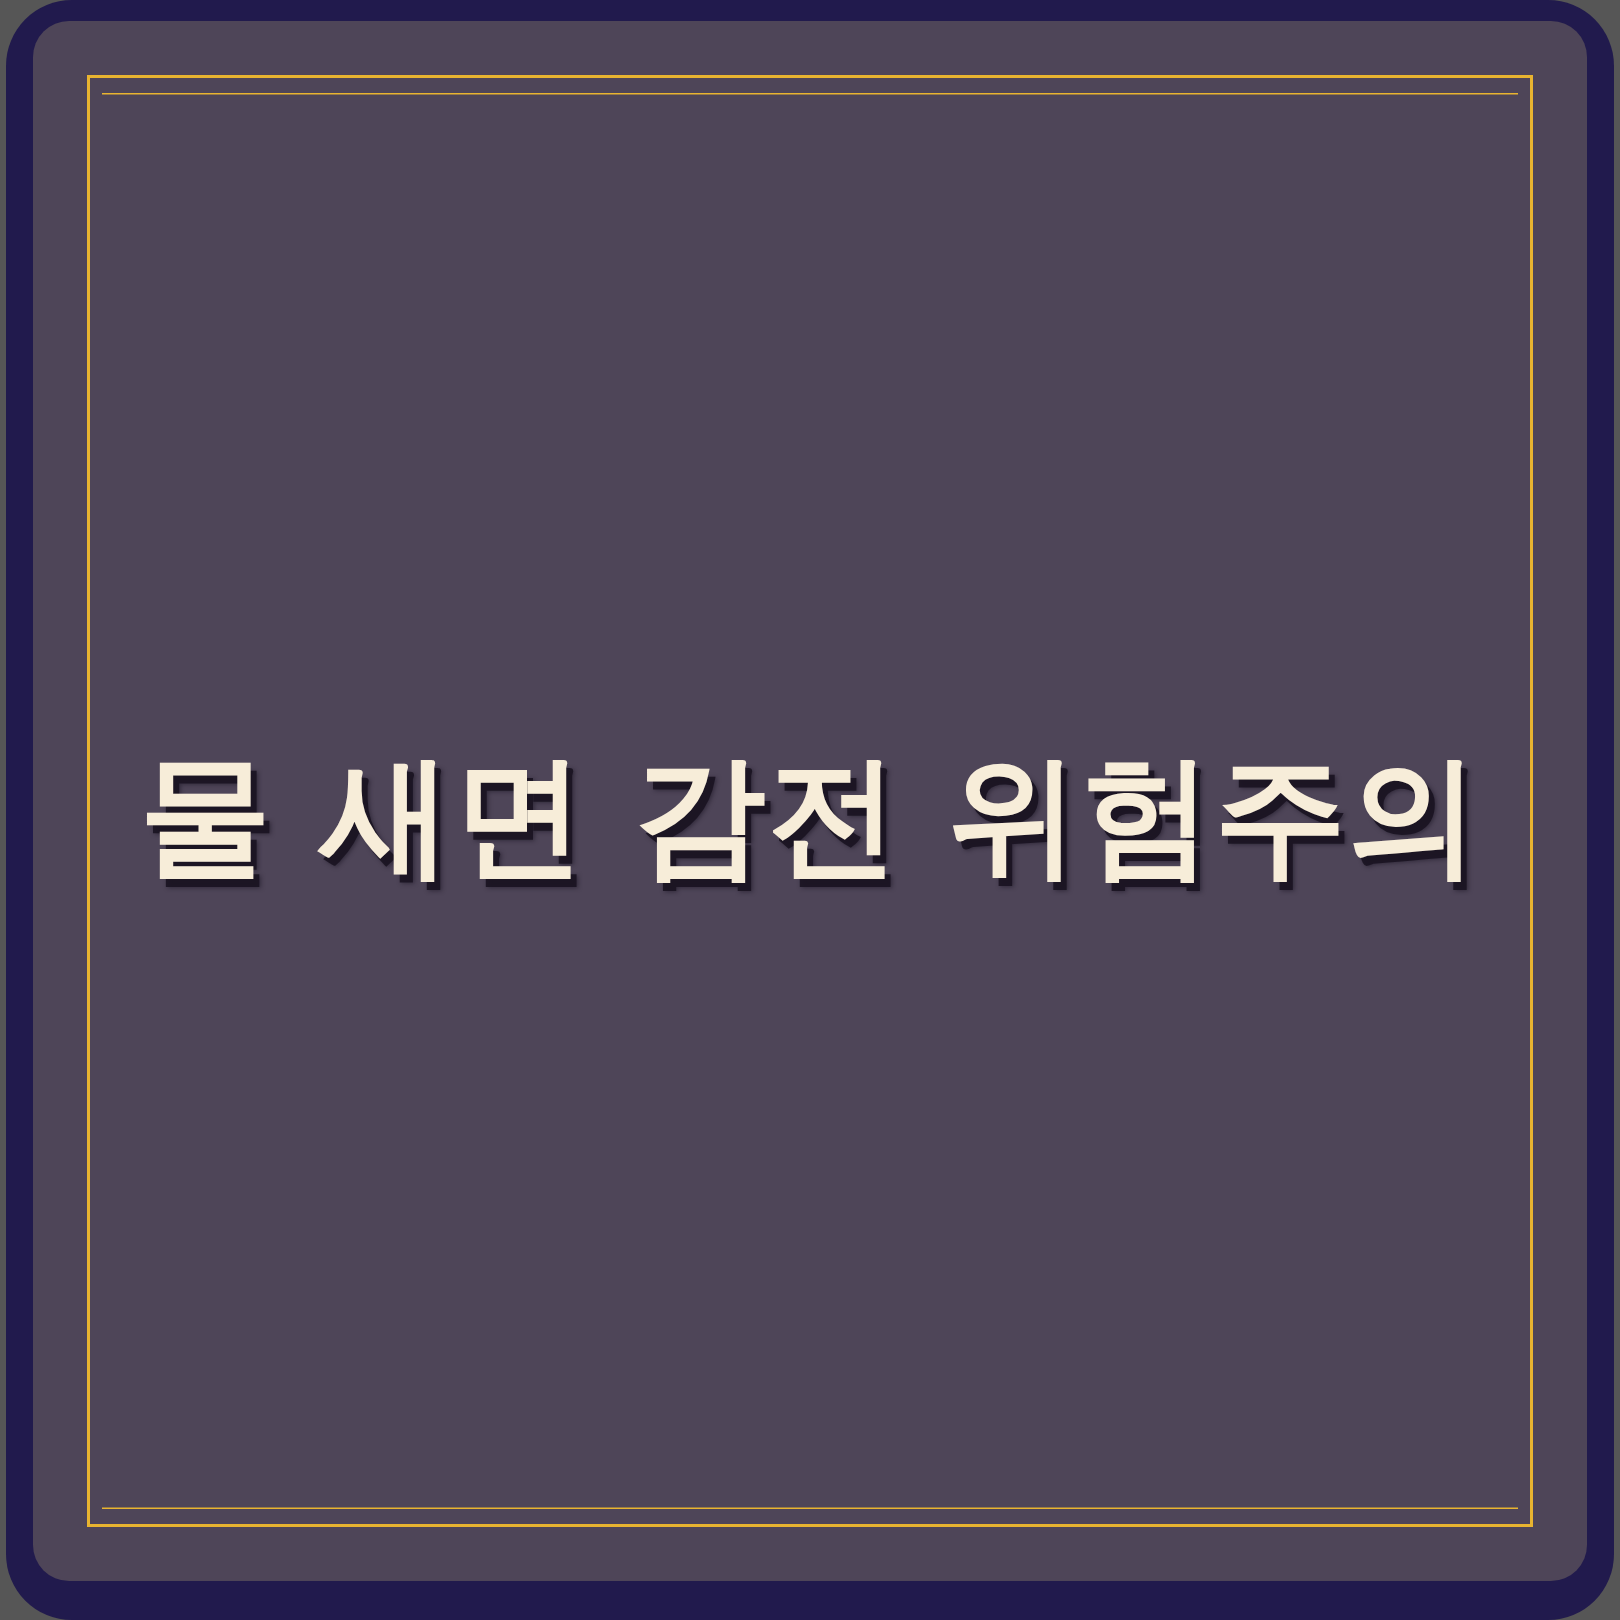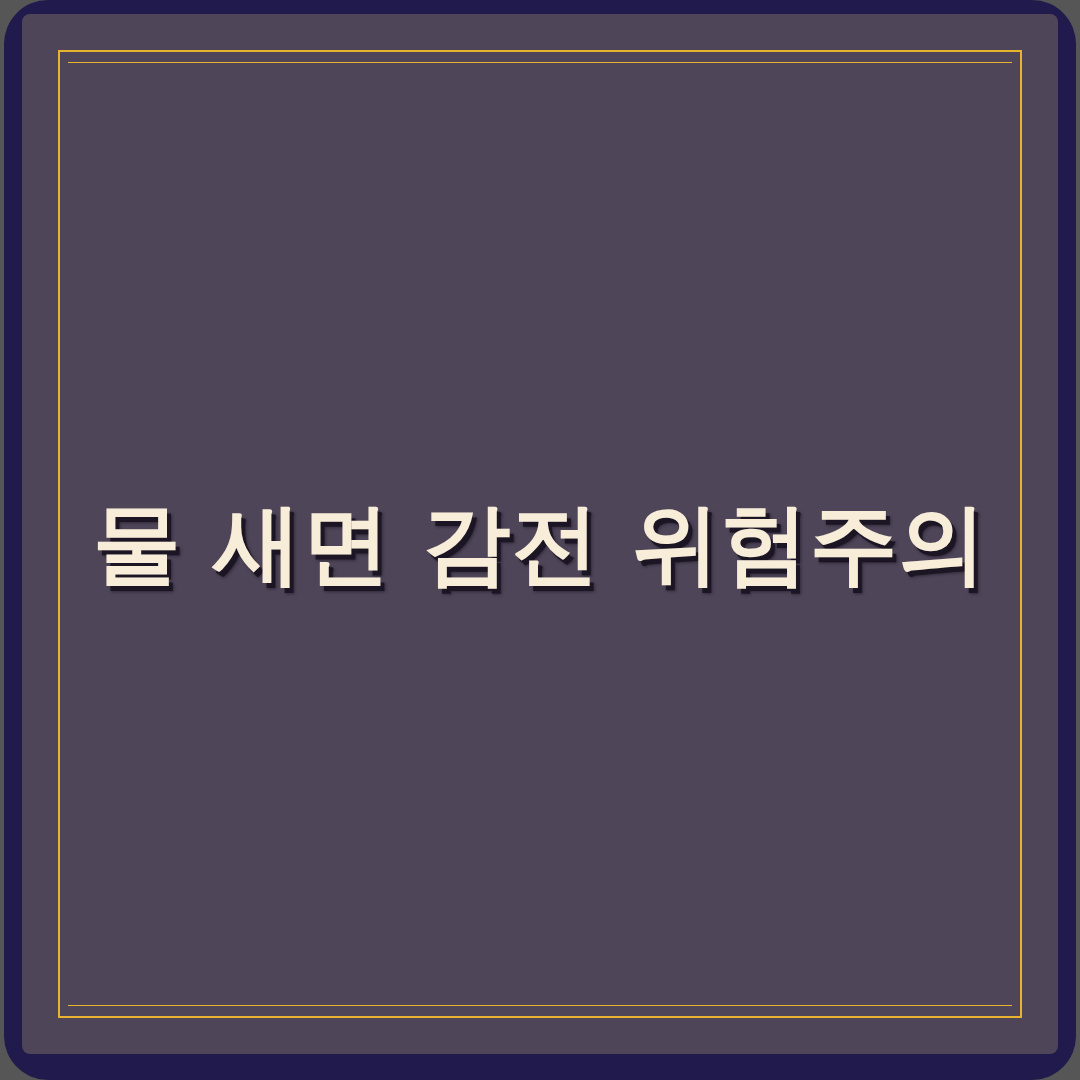--- a/index.html
+++ b/index.html
@@ -38,21 +38,21 @@
   }
 
   
   .panel-purple {
     position: absolute;
     left: 18px;
     top: 14px;
     right: 18px;
     bottom: 26px;
     background: var(--c-panel, #4E4558);
-    border-radius: 8px;
+    border-radius: 24px;
     box-sizing: border-box;
   }
 
   
   .frame-outer {
     position: absolute;
     left: 36px;
     top: 36px;
     right: 36px;
     bottom: 36px;

